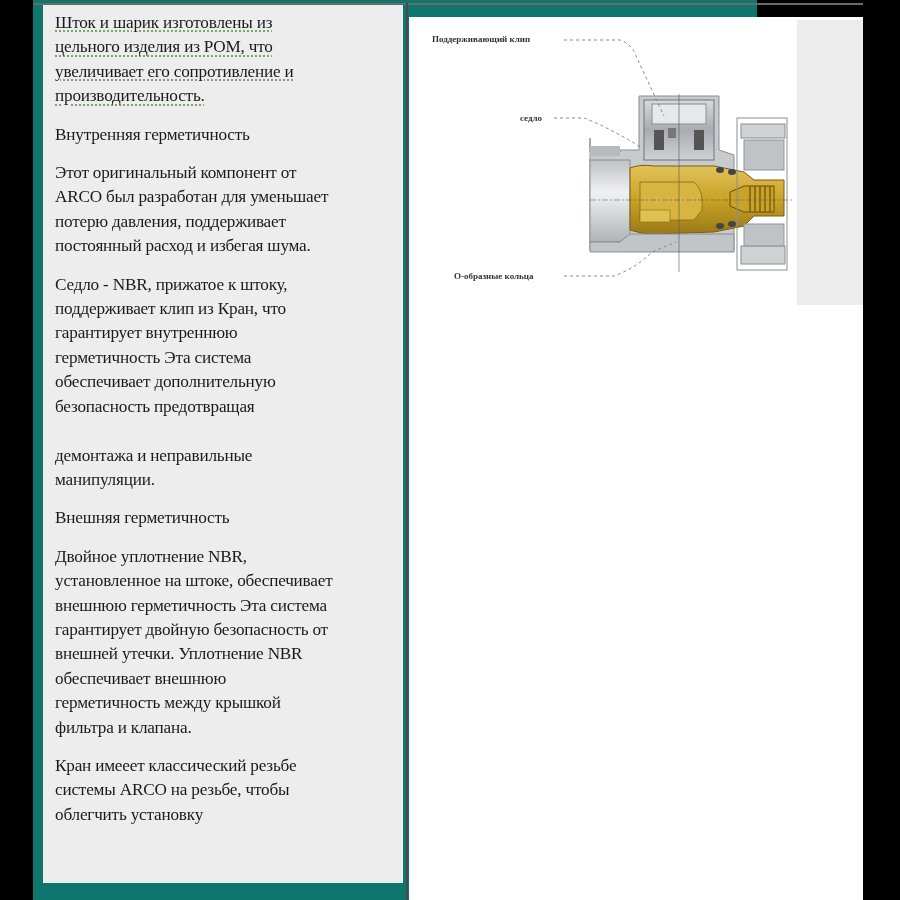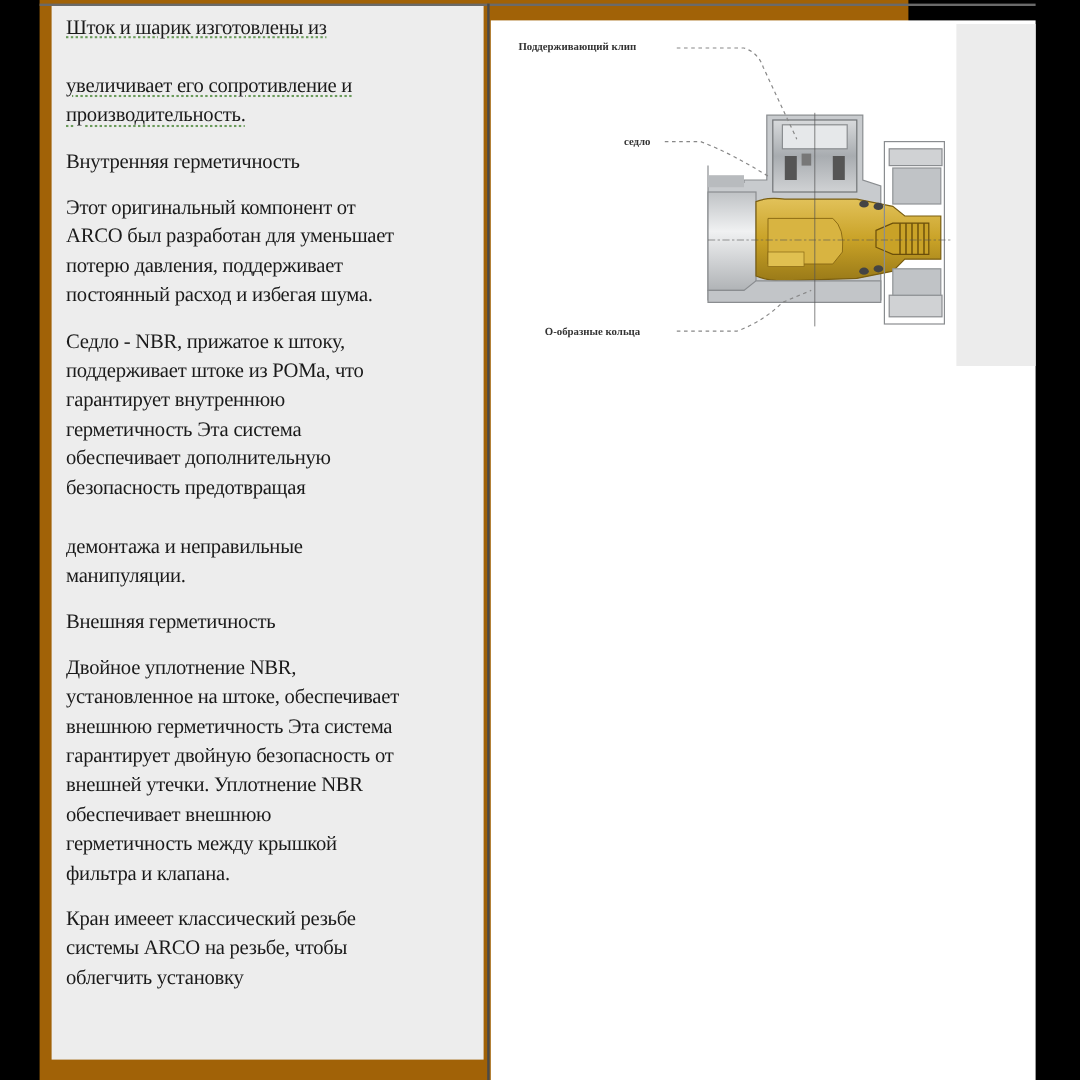--- a/index.html
+++ b/index.html
@@ -1,21 +1,21 @@
 <!DOCTYPE html>
 <html><head>
   <meta charset="utf-8">
   <style>
     html, body { margin:0; padding:0; }
     body {
       width:900px; height:900px; background:#000; position:relative; overflow:hidden;
       font-family:"Liberation Serif","DejaVu Serif",serif;
     }
     .page {
-      position:absolute; left:33px; top:0; width:724px; height:900px; background:#a16207;
+      position:absolute; left:33px; top:0; width:724px; height:900px; background:#0f766e;
     }
     .top-rule {
       position:absolute; left:0; top:3px; width:830px; height:2px; background:#6a6a6a;
     }
     .left-cell {
       position:absolute; left:10px; top:5px; width:360px; height:878px; background:#ededed;
     }
     .divider {
       position:absolute; left:373px; top:3px; width:2px; height:897px; background:#4a4a4a;
     }
@@ -43,36 +43,36 @@
 </head>
 <body>
 
 <div class="page">
   <div class="top-rule"></div>
 
   <div class="left-cell">
     <div class="text-col">
       <p>
         <span class="squiggle-green">Шток и шарик изготовлены из</span><br>
-        <br>
+        <span class="squiggle-green">цельного изделия из POM, что</span><br>
         <span class="squiggle-green">увеличивает его сопротивление и</span><br>
         <span class="squiggle-green">производительность.</span>
       </p>
       <p>
         <span>Внутренняя герметичность</span>
       </p>
       <p>
         <span>Этот оригинальный компонент от</span><br>
         <span>ARCO был разработан для уменьшает</span><br>
         <span>потерю давления, поддерживает</span><br>
         <span>постоянный расход и избегая шума.</span>
       </p>
       <p>
         <span>Седло - NBR, прижатое к штоку,</span><br>
-        <span>поддерживает штоке из POMа, что</span><br>
+        <span>поддерживает клип из Кран, что</span><br>
         <span>гарантирует внутреннюю</span><br>
         <span>герметичность Эта система</span><br>
         <span>обеспечивает дополнительную</span><br>
         <span>безопасность предотвращая</span><br>
         <br>
         <span>демонтажа и неправильные</span><br>
         <span>манипуляции.</span>
       </p>
       <p>
         <span>Внешняя герметичность</span>

